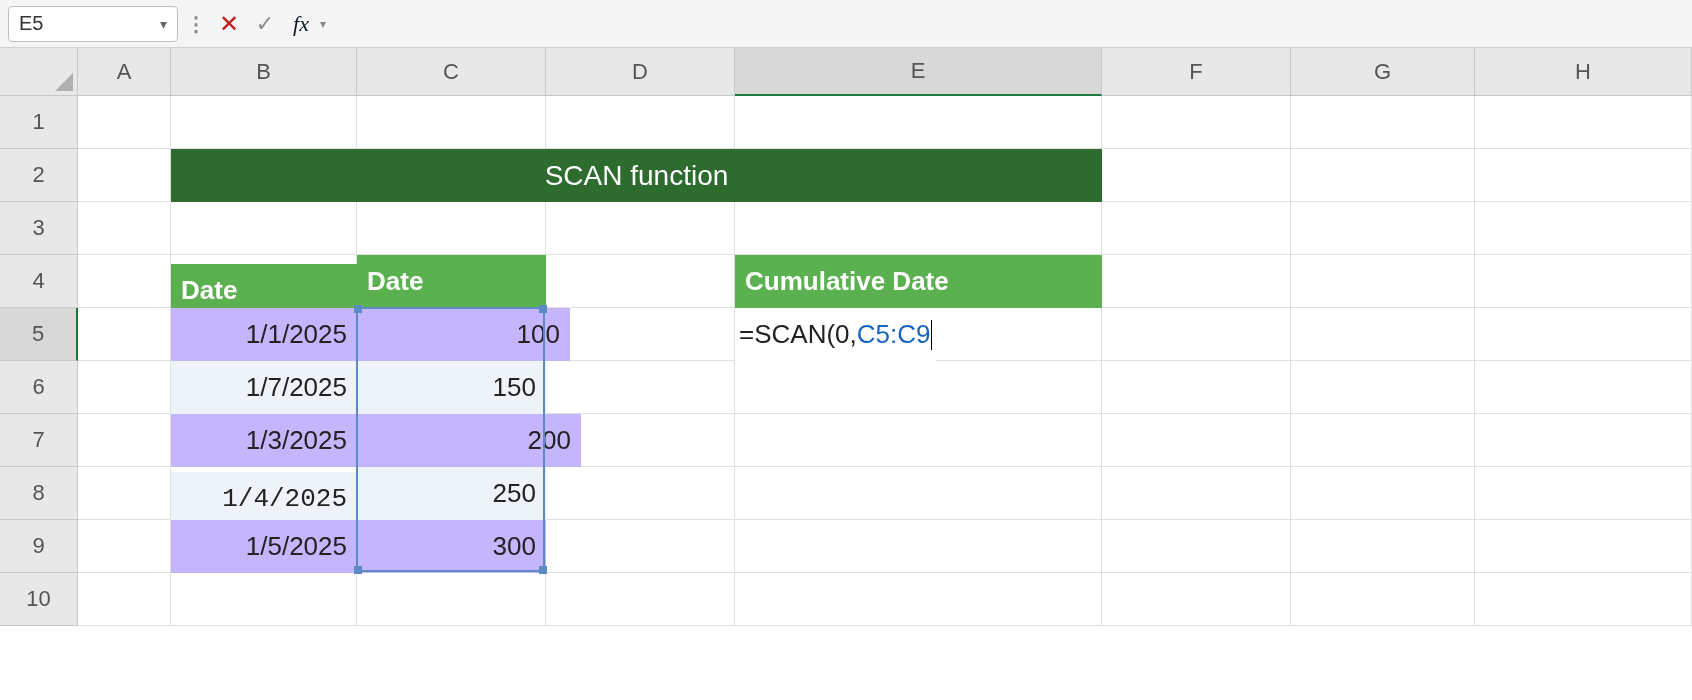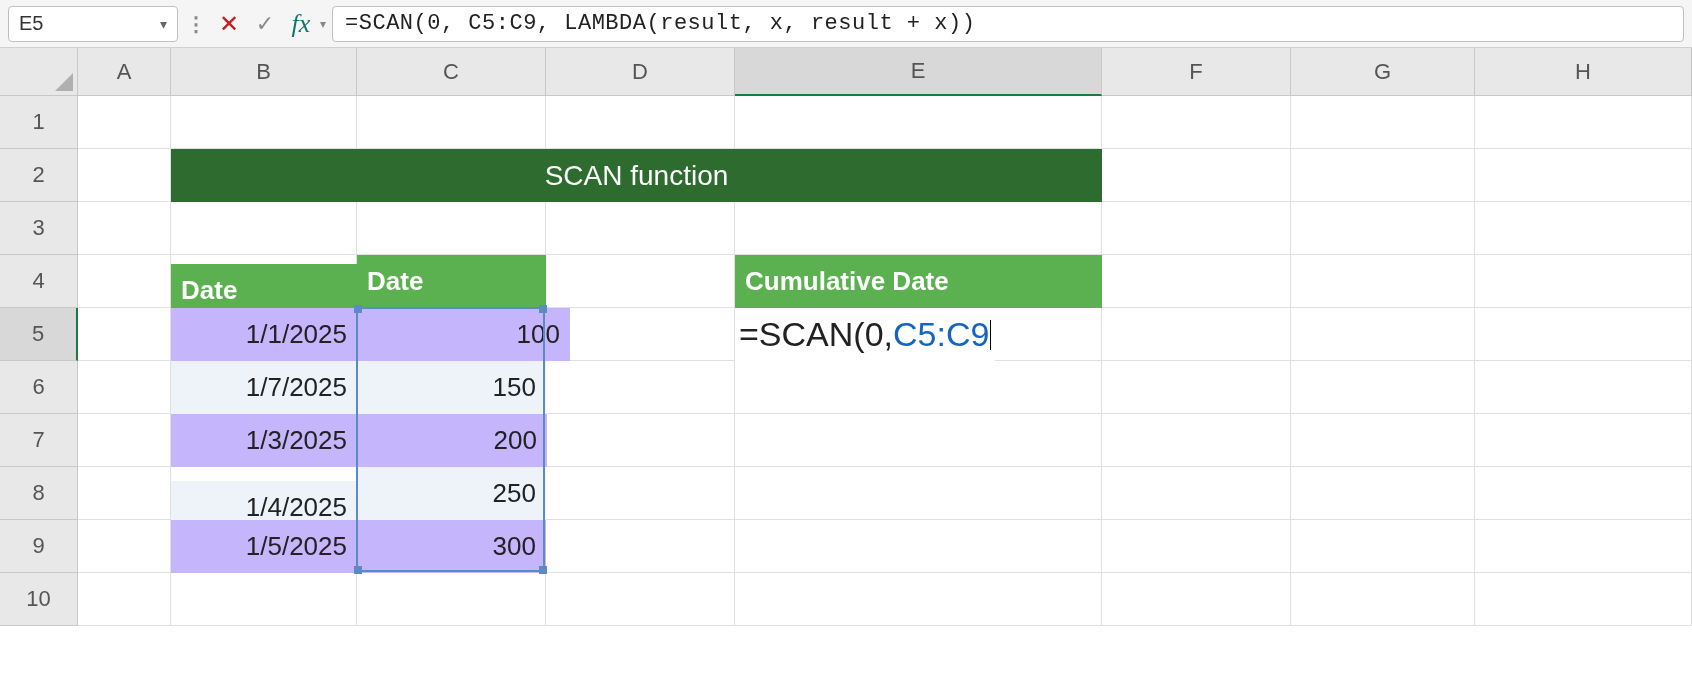--- a/index.html
+++ b/index.html
@@ -46,21 +46,21 @@
       width: 30px;
       height: 30px;
       display: flex;
       align-items: center;
       justify-content: center;
       font-size: 20px;
       cursor: pointer;
     }
     .fb-cancel { color: #c02020; font-weight: 300; font-size: 24px; }
     .fb-enter { color: #888; font-size: 22px; }
-    .fb-fx { font-style: italic; color: #0f766e; font-family: 'Times New Roman', serif; font-size: 26px; }
+    .fb-fx { font-style: italic; color: #0f172a; font-family: 'Times New Roman', serif; font-size: 22px; }
     .fb-fx-chevron { color: #888; font-size: 12px; margin-left: -2px; }
     .formula-input {
       flex: 1;
       height: 36px;
       background: #ffffff;
       border: 1px solid #c0c0c0;
       border-radius: 4px;
       padding: 0 12px;
       font-family: 'Consolas', 'Courier New', monospace;
       font-size: 22px;
@@ -181,21 +181,21 @@
       padding: 0 10px;
       color: #222;
     }
     .light-green { background: #c4b5fd; }
     .light-blue { background: #eef2f9; }
     .formula-cell {
       position: absolute;
       height: 53px;
       display: flex;
       align-items: center;
-      font-size: 34px;
+      font-size: 26px;
       padding: 0 4px;
       color: #222;
       white-space: nowrap;
       background: #fff;
     }
     .formula-cell .ref { color: #1565c0; }
     .selection-border {
       position: absolute;
       border: 2px solid #5b8bc2;
       pointer-events: none;
@@ -223,23 +223,20 @@
     <span>E5</span>
     <span class="name-box-chevron">▾</span>
   </div>
   <span class="fb-divider">⋮</span>
   <div class="fb-icon fb-cancel">✕</div>
   <div class="fb-icon fb-enter">✓</div>
   <div class="fb-icon">
       <span class="fb-fx">fx</span>
     </div>
   <span class="fb-fx-chevron">▾</span>
-  <div class="formula-input">
-    <span>=SCAN(0, C5:C9, LAMBDA(result, x, result + x))</span>
-  </div>
 </div>
 
 <div class="grid-container">
   <div class="corner"></div>
   <div class="col-headers" id="col-headers">
       <div class="col-header" style="width: 93px;">A</div>
       <div class="col-header" style="width: 186px;">B</div>
       <div class="col-header" style="width: 189px;">C</div>
       <div class="col-header" style="width: 189px;">D</div>
       <div class="col-header active" style="width: 367px;">E</div>
@@ -342,22 +339,22 @@
       <div class="cell" style="left: 1397px; top: 477px; width: 217px;"></div>
       <div class="title-banner" style="left: 93px; top: 53px; width: 931px;">SCAN function</div>
       <div class="table-header" style="left: 93px; top: 168px; width: 186px;">Date</div>
       <div class="table-header" style="left: 279px; top: 159px; width: 189px;">Date</div>
       <div class="table-header" style="left: 657px; top: 159px; width: 367px;">Cumulative Date</div>
       <div class="data-cell light-green" style="left: 93px; top: 212px; width: 186px; justify-content: flex-end;">1/1/2025</div>
       <div class="data-cell light-green" style="left: 279px; top: 212px; width: 213px; justify-content: flex-end;">100</div>
       <div class="data-cell light-blue" style="left: 93px; top: 265px; width: 186px; justify-content: flex-end;">1/7/2025</div>
       <div class="data-cell light-blue" style="left: 279px; top: 265px; width: 189px; justify-content: flex-end;">150</div>
       <div class="data-cell light-green" style="left: 93px; top: 318px; width: 186px; justify-content: flex-end;">1/3/2025</div>
-      <div class="data-cell light-green" style="left: 279px; top: 318px; width: 190px; justify-content: flex-end;">200</div>
-      <div class="data-cell light-blue" style="left: 93px; top: 385px; width: 186px; justify-content: flex-end;">1/4/2025</div>
+      <div class="data-cell light-green" style="left: 279px; top: 318px; width: 224px; justify-content: flex-end;">200</div>
+      <div class="data-cell light-blue" style="left: 93px; top: 376px; width: 186px; justify-content: flex-end; font-family: Liberation Mono, monospace;">1/4/2025</div>
       <div class="data-cell light-blue" style="left: 279px; top: 371px; width: 189px; justify-content: flex-end;">250</div>
       <div class="data-cell light-green" style="left: 93px; top: 424px; width: 186px; justify-content: flex-end;">1/5/2025</div>
       <div class="data-cell light-green" style="left: 279px; top: 424px; width: 189px; justify-content: flex-end;">300</div>
       <div class="formula-cell" style="left: 657px; top: 212px;">
         <span>=SCAN(0, </span>
         <span class="ref">C5:C9</span>
         <span class="text-cursor"></span>
       </div>
       <div class="selection-border" style="left: 278px; top: 211px; width: 189px; height: 265px;">
         <div class="corner-handle" style="top: -4px; left: -4px;"></div>

